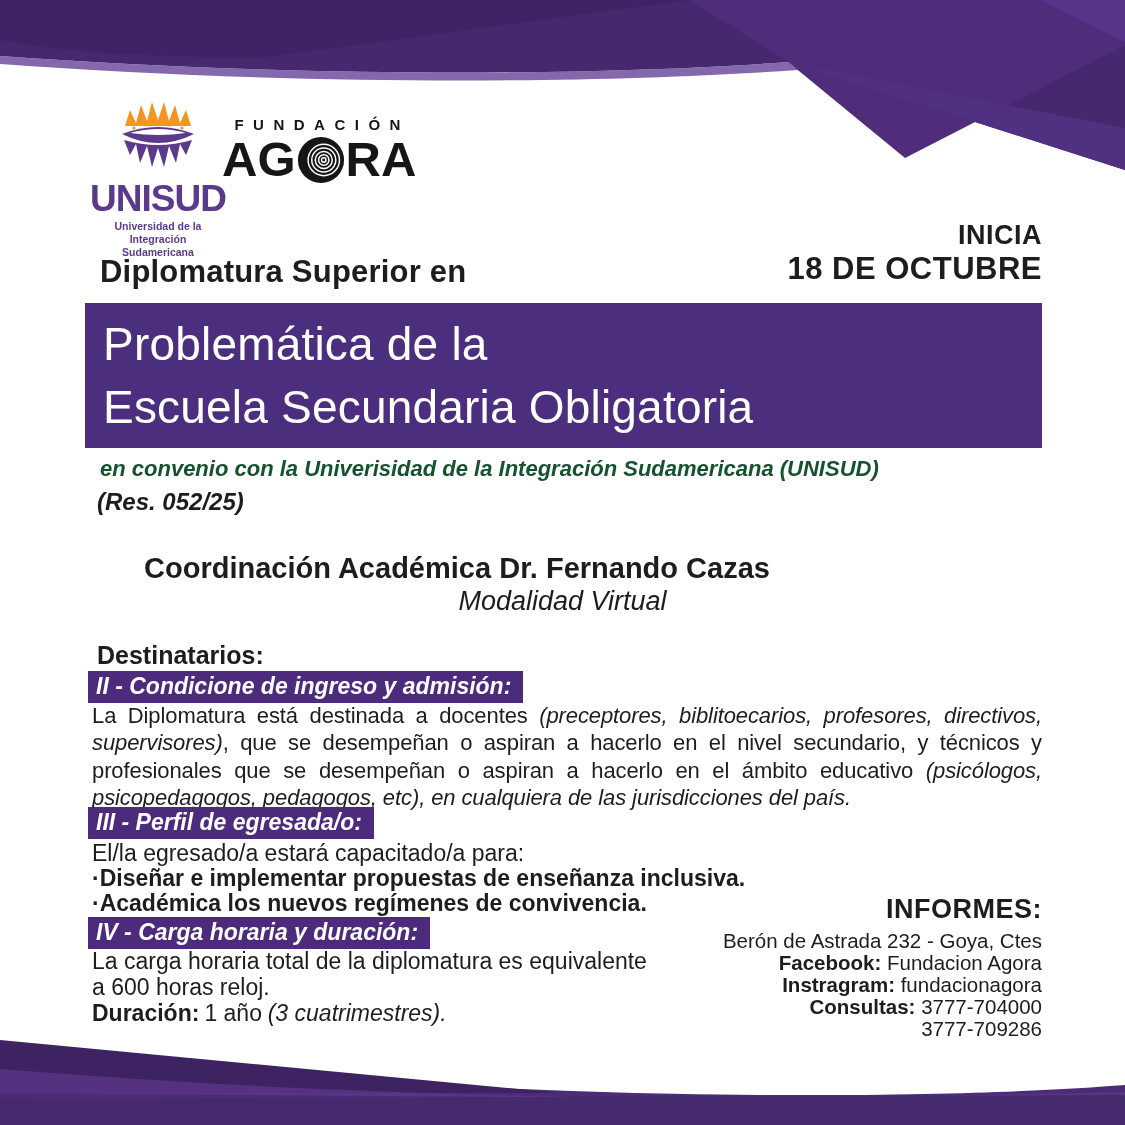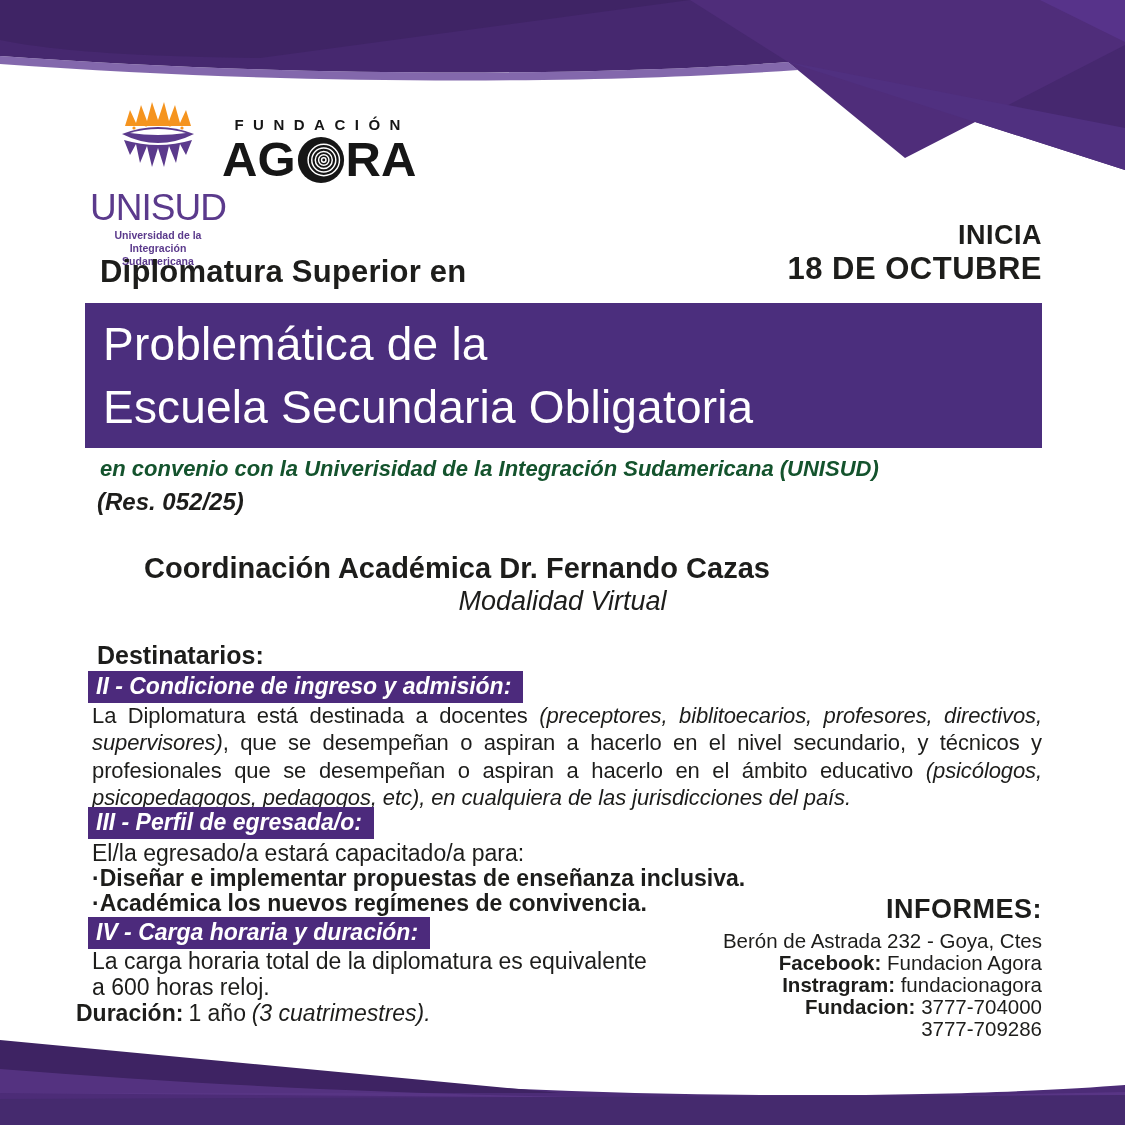--- a/index.html
+++ b/index.html
@@ -14,21 +14,21 @@
   }
   .abs{position:absolute;}
   svg{display:block;}
 
   
   .top-ribbon{top:0;left:0;width:1125px;height:175px;}
   .bottom-ribbon{bottom:0;left:0;width:1125px;height:90px;}
 
   
   .unisud{left:88px;top:92px;width:140px;text-align:center;}
-  .unisud-word{font-size:37px;font-weight:400;color:#5b3a8c;letter-spacing:-1px;line-height:1;margin-top:15px;}
+  .unisud-word{font-size:37px;font-weight:700;color:#5b3a8c;letter-spacing:-1px;line-height:1;margin-top:6px;}
   .unisud-sub{font-size:10.5px;font-weight:700;color:#5b3a8c;line-height:1.25;margin-top:3px;}
   .agora{left:222px;top:116px;}
   .agora-top{font-size:15px;font-weight:600;letter-spacing:9.5px;color:#161616;padding-left:6px;text-align:center;}
   .agora-word{display:flex;align-items:center;margin-top:2px;}
   .agora-word .txt{font-size:49px;font-weight:700;letter-spacing:0px;color:#161616;line-height:1;}
 
   
   .inicia-block{right:83px;top:220px;text-align:right;line-height:1.15;}
   .inicia{font-size:27px;font-weight:700;letter-spacing:.5px;}
   .start-date{font-size:31px;font-weight:800;letter-spacing:.5px;}
@@ -66,21 +66,21 @@
     font-size:22px;line-height:27.4px;text-align:justify;letter-spacing:-0.1px;
   }
   .body-par .it{font-style:italic;}
 
   .s3-intro{left:92px;top:840px;font-size:23px;}
   .bullet{left:92px;top:865px;font-size:23px;font-weight:700;}
   .bullet2{top:890px;}
 
   .s4-line{left:92px;top:948px;font-size:23px;line-height:26px;}
   .s4-line2{top:974px;}
-  .s4-duration{left:76px;top:1000px;font-size:23px;}
+  .s4-duration{left:92px;top:1000px;font-size:23px;}
   .s4-duration .lbl{font-weight:700;}
   .s4-duration .val{margin-left:.22em;}
   .s4-duration .note{font-style:italic;margin-left:.25em;}
 
   
   .informes{right:83px;top:894px;width:430px;text-align:right;}
   .informes-heading{font-size:27px;font-weight:800;letter-spacing:.5px;margin-bottom:5px;}
   .informes-line{font-size:20.5px;line-height:22px;}
   .informes-line .lbl{font-weight:700;}
 </style>
@@ -189,19 +189,19 @@
     <div class="informes-line">Berón de Astrada 232 - Goya, Ctes</div>
     <div class="informes-line">
       <span class="lbl">Facebook:</span>
       <span>Fundacion Agora</span>
     </div>
     <div class="informes-line">
       <span class="lbl">Instragram:</span>
       <span>fundacionagora</span>
     </div>
     <div class="informes-line">
-      <span class="lbl">Fundacion:</span>
+      <span class="lbl">Consultas:</span>
       <span>3777-704000</span>
     </div>
     <div class="informes-line">3777-709286</div>
   </div>
 
 </div>
 
 </body></html>

